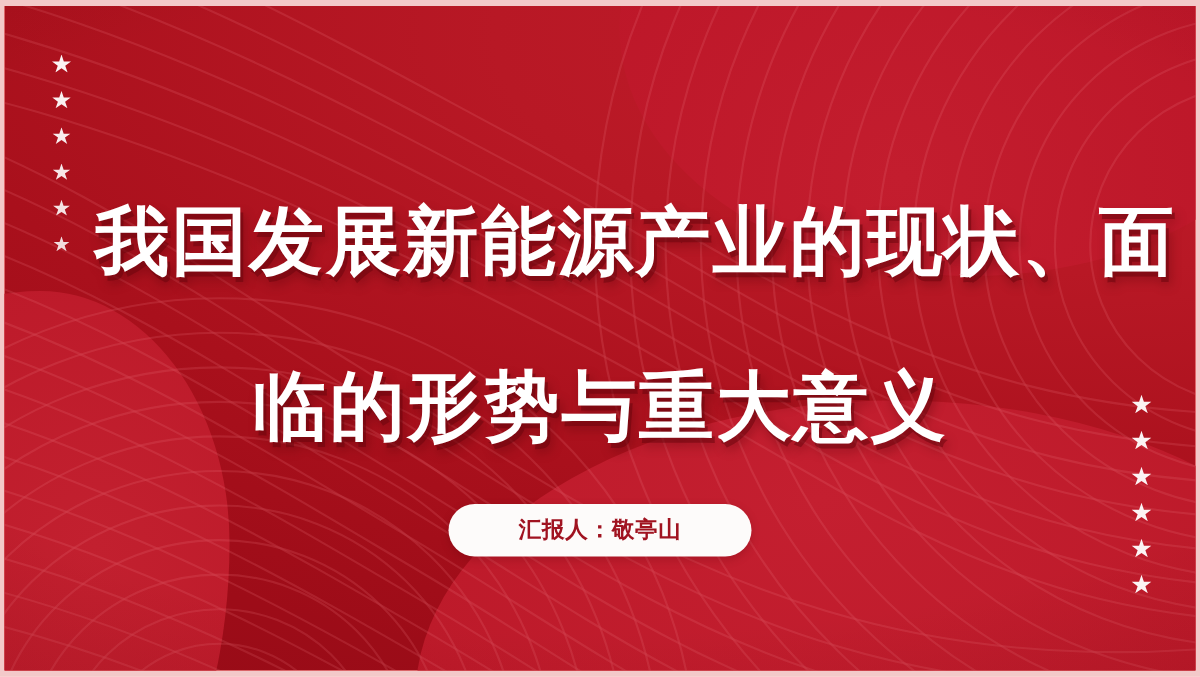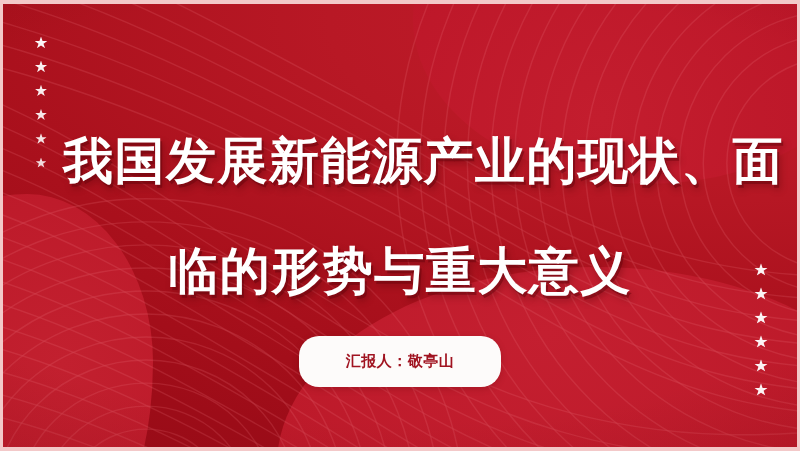--- a/index.html
+++ b/index.html
@@ -146,21 +146,21 @@
   .title-line-1 { text-align: left; padding-left: 14px; }
   .title-line-2 { text-align: center; margin-top: 48px; }
 
   
   #presenter-badge {
     position: absolute;
     left: 50%;
     top: 332px;
     transform: translateX(-50%);
     min-width: 150px;
-    height: 51px;
+    height: 35px;
     padding: 0 26px;
     border-radius: 20px;
     background: #fdfbfa;
     box-shadow: 0 2px 6px rgba(90,4,10,.25);
     display: flex;
     align-items: center;
     justify-content: center;
     text-align: right;
   }
   #presenter-badge .presenter-text {

